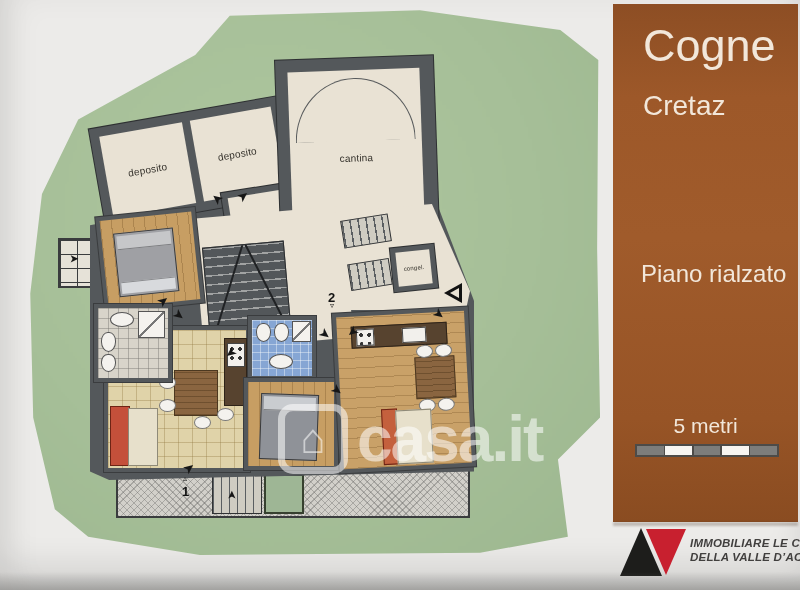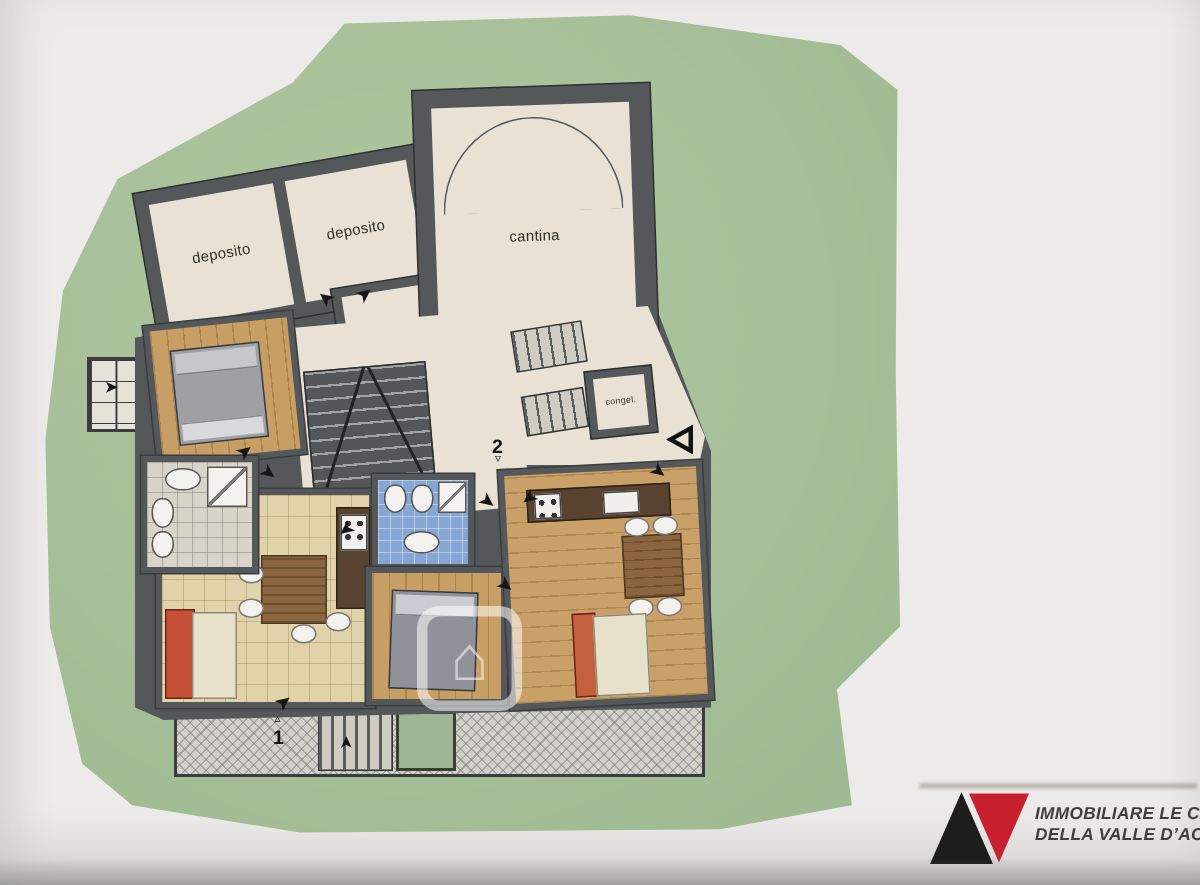--- a/index.html
+++ b/index.html
@@ -222,22 +222,36 @@
   <span class="arr rSW" style="left:348px;top:326px;">➤</span>
   <span class="arr rSE" style="left:434px;top:308px;">➤</span>
   <span class="arr rNE" style="left:184px;top:462px;">➤</span>
   <span class="arr rSE" style="left:332px;top:384px;">➤</span>
   <span class="arr rN sm" style="left:228px;top:490px;">➤</span>
 
   <div class="wm" style="left:278px;top:404px;">
     <div class="wm-ic">
         <span>⌂</span>
       </div>
-  </div>
-
+    <span class="wm-tx">casa.it</span>
+  </div>
+
+  <div class="panel">
+    <div class="t city">Cogne</div>
+    <div class="t locality">Cretaz</div>
+    <div class="t floorlbl">Piano rialzato</div>
+    <div class="t scalelbl">5 metri</div>
+    <div class="scalebar">
+      <span class="seg seg-d"></span>
+      <span class="seg seg-l"></span>
+      <span class="seg seg-d"></span>
+      <span class="seg seg-l"></span>
+      <span class="seg seg-d"></span>
+    </div>
+  </div>
   <div class="panel-shadow"></div>
 
   <div class="logo">
     <div class="tri-black"></div>
     <div class="tri-red"></div>
     <div class="logo-text">
       <span style="display:block;">IMMOBILIARE LE CASE</span>
       <span style="display:block;">DELLA VALLE D’AOSTA s.r.l.</span>
     </div>
   </div>

